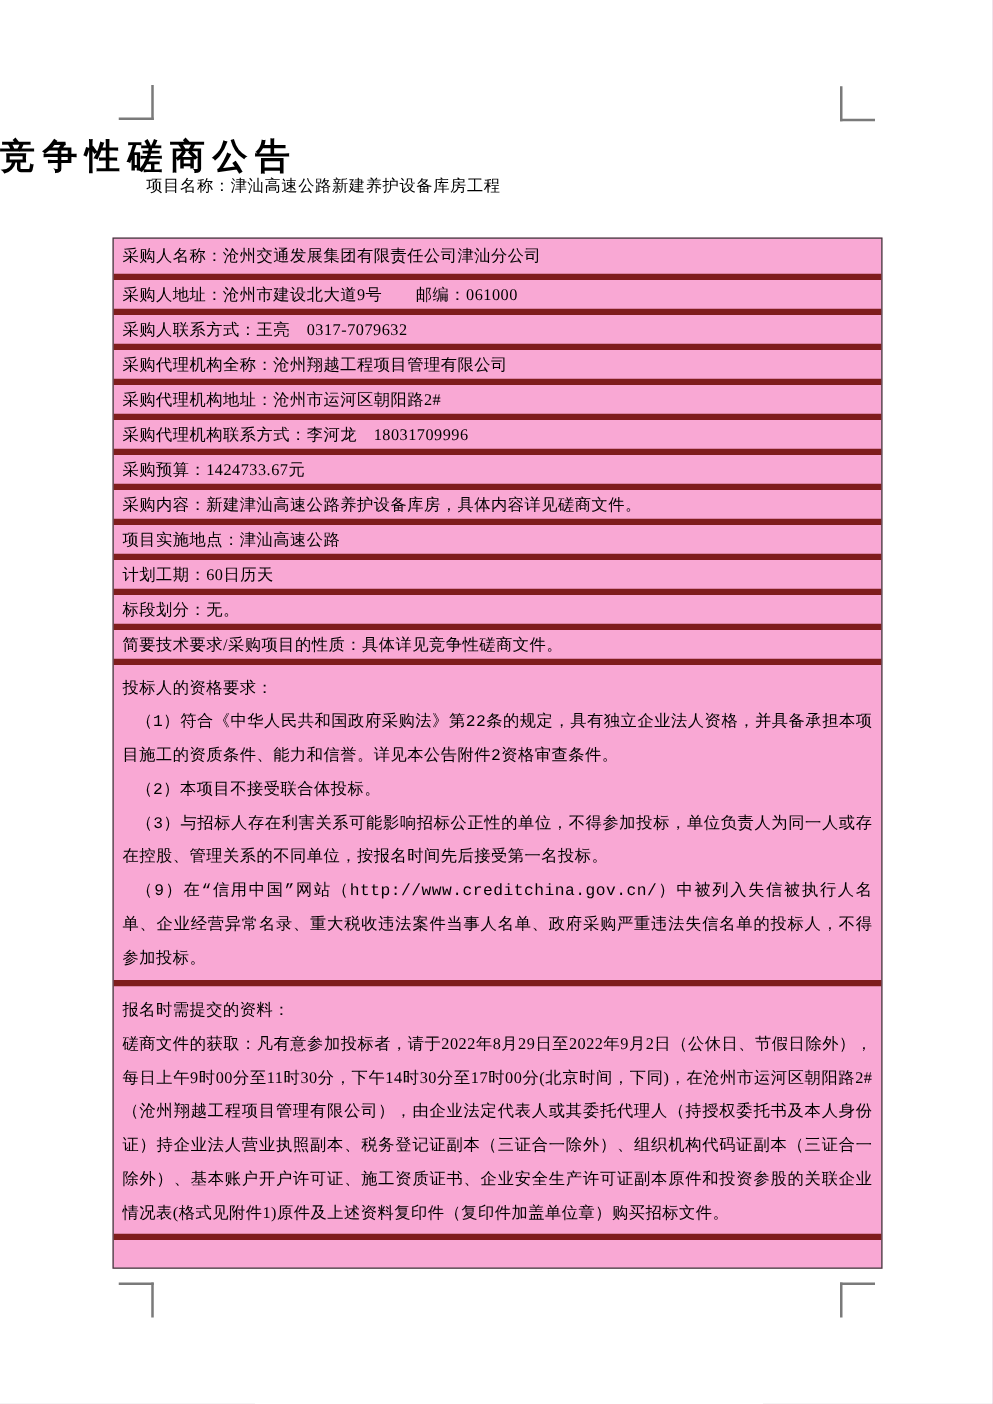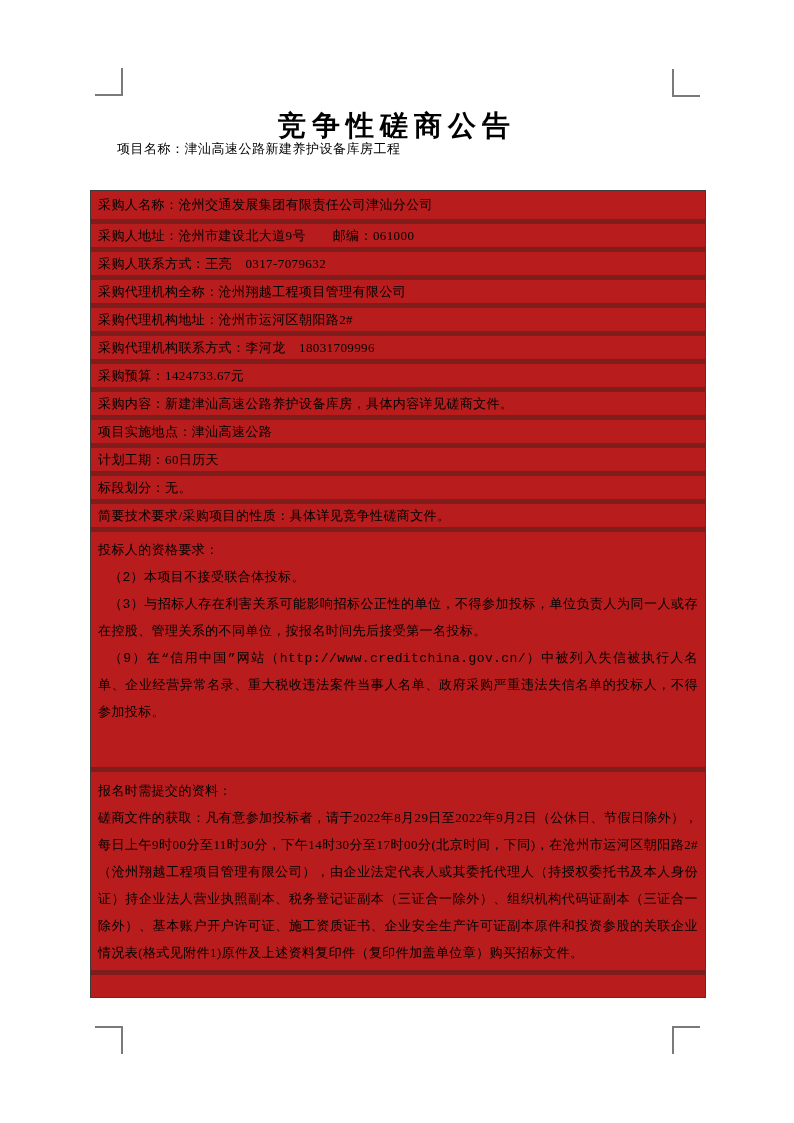--- a/index.html
+++ b/index.html
@@ -16,40 +16,40 @@
   
   .corner { position: absolute; width: 26px; height: 26px; }
   .corner.tl { left: 95px;  top: 68px;   border-right: 2px solid #7a7a7a; border-bottom: 2px solid #7a7a7a; }
   .corner.tr { left: 672px; top: 69px;   border-left: 2px solid #7a7a7a;  border-bottom: 2px solid #7a7a7a; }
   .corner.bl { left: 95px;  top: 1026px; border-right: 2px solid #7a7a7a; border-top: 2px solid #7a7a7a; }
   .corner.br { left: 672px; top: 1026px; border-left: 2px solid #7a7a7a;  border-top: 2px solid #7a7a7a; }
 
   .title {
     position: absolute;
     top: 90px; left: 0; right: 0;
-    text-align: center;
+    text-align: left;
     font-size: 28px;
     font-weight: bold;
     letter-spacing: 6px;
     line-height: 34px;
   }
   .meta {
     position: absolute;
     left: 117px; top: 137px;
     font-size: 13px;
     line-height: 23px;
     letter-spacing: 0.5px;
   }
   .doc-table {
     position: absolute;
     left: 90px; top: 190px;
     width: 616px;
     border: 1px solid #3c3c3c;
     box-sizing: border-box;
-    background: #b91c1c;
+    background: #f9a8d4;
   }
   .row {
     border-top: 5px solid #7f1d1d;
     padding: 0 7px;
     box-sizing: border-box;
     font-size: 13px;
   }
   .row:first-child { border-top: none; }
   .row.single { height: 28px; display: flex; align-items: center; }
   .row.multi  { padding: 5px 7px 4px 7px; }
@@ -113,20 +113,21 @@
         <div class="para">计划工期：60日历天</div>
       </div>
       <div class="row single">
         <div class="para">标段划分：无。</div>
       </div>
       <div class="row single">
         <div class="para">简要技术要求/采购项目的性质：具体详见竞争性磋商文件。</div>
       </div>
       <div class="row multi tall-1">
         <div class="para">投标人的资格要求：</div>
+        <div class="para indent">（1）符合《中华人民共和国政府采购法》第22条的规定，具有独立企业法人资格，并具备承担本项目施工的资质条件、能力和信誉。详见本公告附件2资格审查条件。</div>
         <div class="para indent">（2）本项目不接受联合体投标。</div>
         <div class="para indent">（3）与招标人存在利害关系可能影响招标公正性的单位，不得参加投标，单位负责人为同一人或存在控股、管理关系的不同单位，按报名时间先后接受第一名投标。</div>
         <div class="para indent">（9）在“信用中国”网站（http://www.creditchina.gov.cn/）中被列入失信被执行人名单、企业经营异常名录、重大税收违法案件当事人名单、政府采购严重违法失信名单的投标人，不得参加投标。</div>
       </div>
       <div class="row multi tall-2">
         <div class="para">报名时需提交的资料：</div>
         <div class="para">磋商文件的获取：凡有意参加投标者，请于2022年8月29日至2022年9月2日（公休日、节假日除外），每日上午9时00分至11时30分，下午14时30分至17时00分(北京时间，下同)，在沧州市运河区朝阳路2#（沧州翔越工程项目管理有限公司），由企业法定代表人或其委托代理人（持授权委托书及本人身份证）持企业法人营业执照副本、税务登记证副本（三证合一除外）、组织机构代码证副本（三证合一除外）、基本账户开户许可证、施工资质证书、企业安全生产许可证副本原件和投资参股的关联企业情况表(格式见附件1)原件及上述资料复印件（复印件加盖单位章）购买招标文件。</div>
       </div>
       <div class="row empty-row"></div>
     </div>

